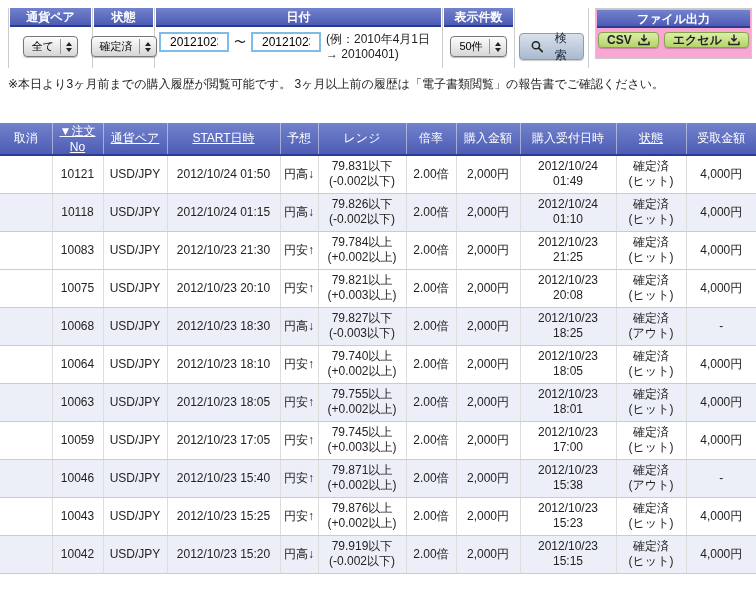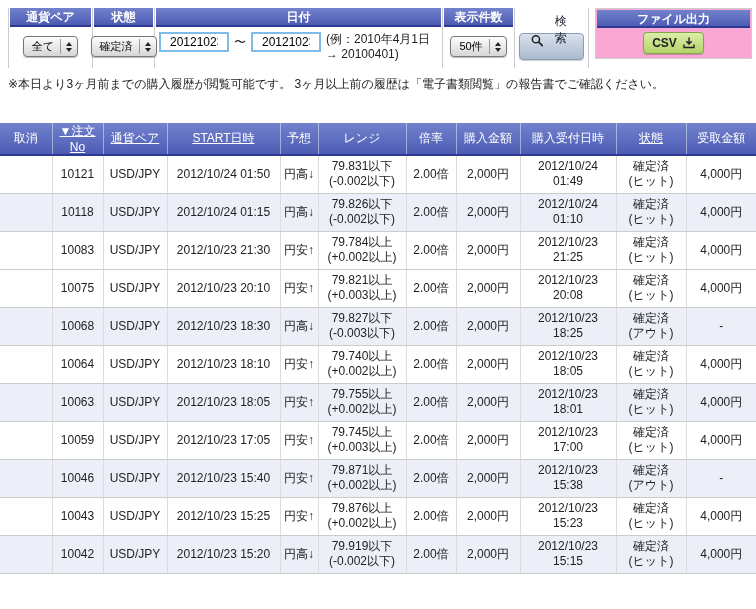--- a/index.html
+++ b/index.html
@@ -53,40 +53,40 @@
   
   .date-body{gap:5px;align-items:flex-start;padding-top:5px;}
   .date-input{
     width:70px;height:20px;border:2px solid var(--input-border);
     font-size:12px;padding:0 9px;font-family:inherit;color:#000;
   }
   .date-sep{line-height:20px;}
   .date-example{width:138px;line-height:15px;word-break:break-all;text-align:left;color:#222;}
   
   .btn-search{
-    display:inline-flex;align-items:flex-end;gap:6px;height:27px;padding:12px 11px;
+    display:inline-flex;align-items:center;gap:6px;height:27px;padding:12px 11px;
     border:1px solid #8b9bb0;border-radius:4px;
     background:linear-gradient(#d9e1ec,#a9bacf);
     box-shadow:0 1px 1px rgba(0,0,0,.2);
     font-size:12px;color:#1c2430;cursor:pointer;font-family:inherit;
   }
   
   .file-output{
     position:absolute;top:8px;right:4px;width:157px;height:51px;
     border:1px solid #ccc;background:#f9a8d4;
   }
   .fo-header{
     height:18px;line-height:18px;margin:1px;
     background:linear-gradient(var(--header-blue-top),var(--header-blue-bottom));
     border-bottom:2px solid var(--header-border);
     color:#fff;font-weight:bold;text-align:center;font-size:12px;
   }
   .fo-body{display:flex;gap:5px;justify-content:center;align-items:center;padding-top:3px;}
   .btn-green{
-    display:inline-flex;align-items:center;gap:6px;height:22px;padding:0 8px;
+    display:inline-flex;align-items:center;gap:6px;height:16px;padding:0 8px;
     border:1px solid #85a548;border-radius:4px;
     background:linear-gradient(var(--button-green-top),var(--button-green-bottom));
     box-shadow:0 1px 1px rgba(0,0,0,.2);
     font-size:12px;font-weight:bold;color:#222;cursor:pointer;font-family:inherit;
   }
   
   .note{position:absolute;top:76px;left:8px;font-size:12px;color:#222;}
   .count{position:absolute;top:102px;left:4px;font-size:12px;color:#000;margin-top:20px;}
   
   table.data{
@@ -183,20 +183,27 @@
     </div>
 
   </div>
 </div>
 
 <div class="file-output">
   <div class="fo-header">ファイル出力</div>
   <div class="fo-body">
     <button class="btn-green">
       <span>CSV</span>
+      <svg class="icon" width="12" height="12" viewBox="0 0 12 12">
+        <path d="M6 0.5 V6.5 M3.3 4.3 L6 7 L8.7 4.3" fill="none" stroke="#222" stroke-width="1.4"></path>
+        <path d="M1 7.5 V10.5 H11 V7.5" fill="none" stroke="#222" stroke-width="1.4"></path>
+      </svg>
+    </button>
+    <button class="btn-green">
+      <span>エクセル</span>
       <svg class="icon" width="12" height="12" viewBox="0 0 12 12">
         <path d="M6 0.5 V6.5 M3.3 4.3 L6 7 L8.7 4.3" fill="none" stroke="#222" stroke-width="1.4"></path>
         <path d="M1 7.5 V10.5 H11 V7.5" fill="none" stroke="#222" stroke-width="1.4"></path>
       </svg>
     </button>
   </div>
 </div>
 
 <div class="note">※本日より3ヶ月前までの購入履歴が閲覧可能です。 3ヶ月以上前の履歴は「電子書類閲覧」の報告書でご確認ください。</div>
 <div class="count">20件中1〜20件を表示しています。</div>

